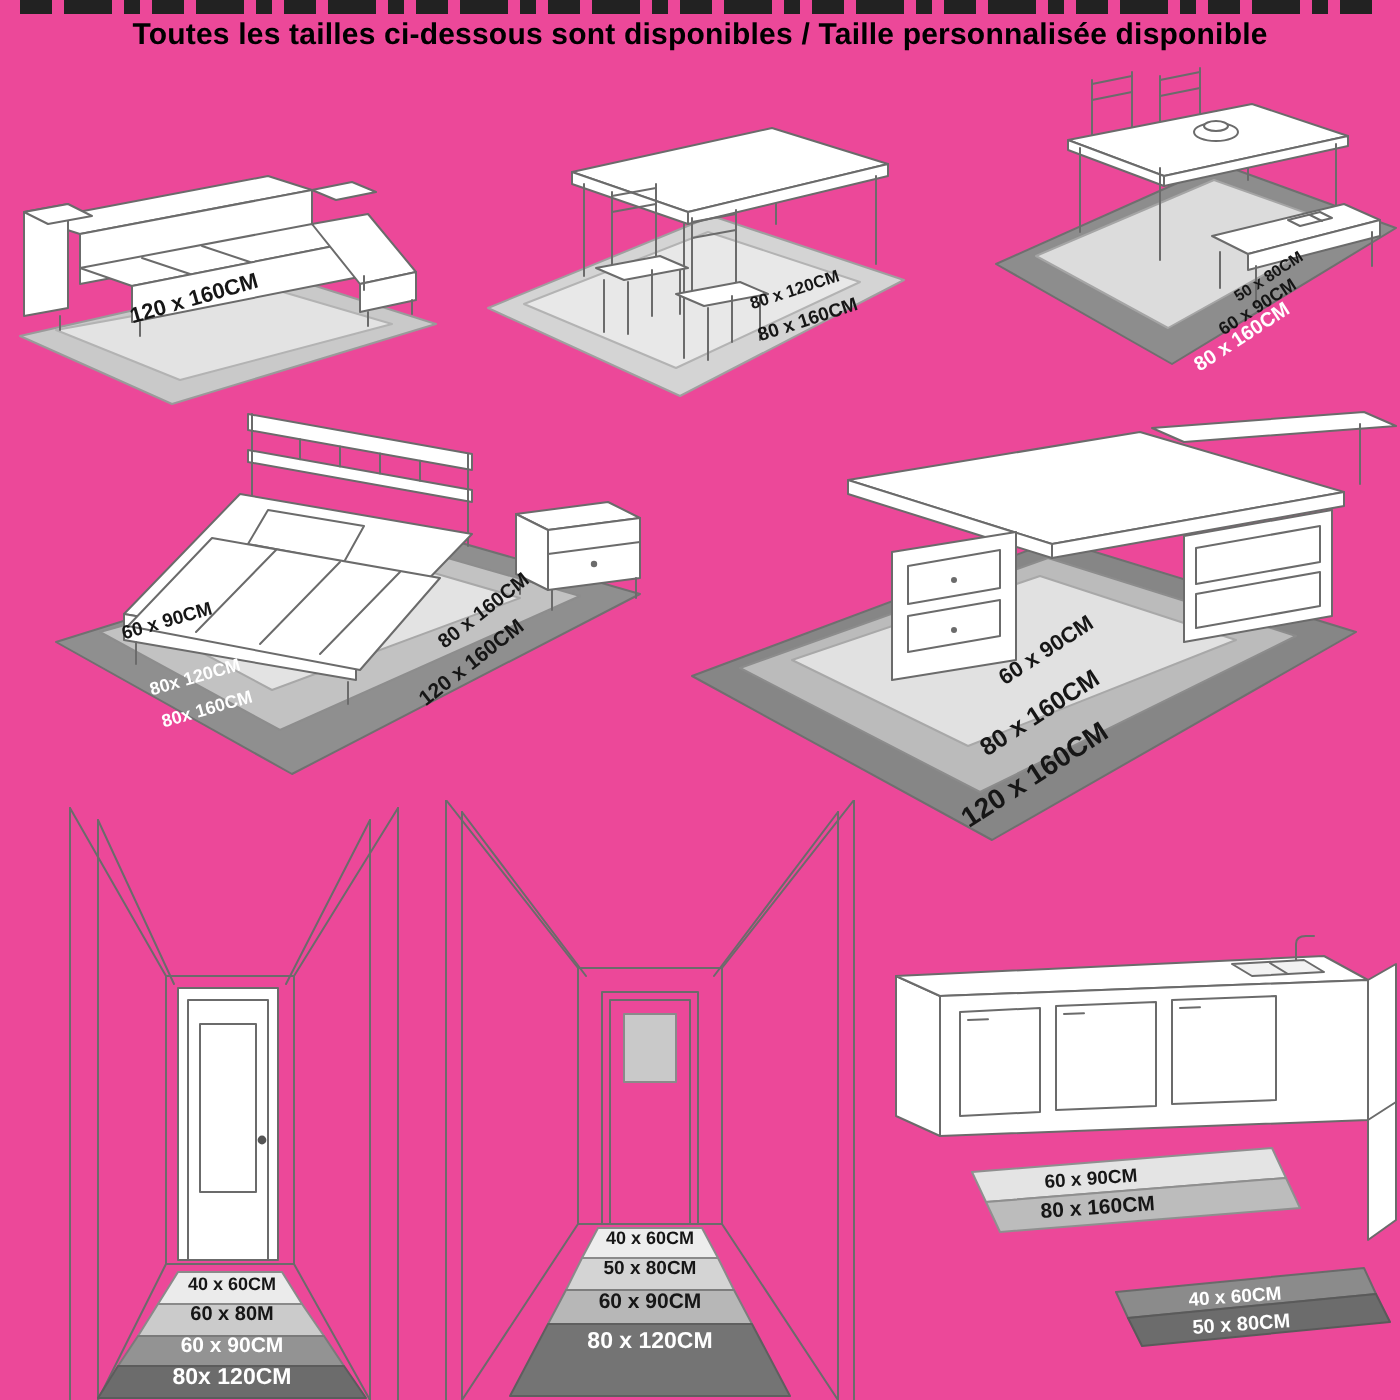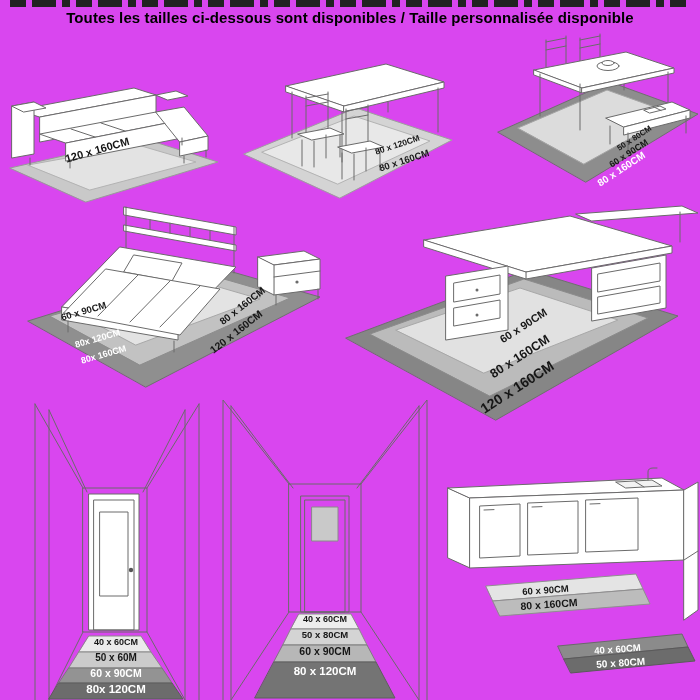--- a/index.html
+++ b/index.html
@@ -1,16 +1,16 @@
 <!DOCTYPE html>
 <html><head>
 <meta charset="utf-8">
 <style>
   html,body{margin:0;padding:0;background:#fff;}
-  #canvas{position:relative;width:700px;height:700px;background:#d946ef;overflow:hidden;
+  #canvas{position:relative;width:700px;height:700px;background:#ec4899;overflow:hidden;
           font-family:"Liberation Sans",sans-serif;}
   .strip{position:absolute;top:0;left:10px;right:10px;height:7px;
          background:repeating-linear-gradient(90deg,#222 0 16px,transparent 16px 22px,#222 22px 46px,transparent 46px 52px,#222 52px 60px,transparent 60px 66px);}
   .title{position:absolute;top:9px;left:0;width:100%;text-align:center;
          font-size:15px;font-weight:700;color:#000;letter-spacing:0.1px;}
   .scene{position:absolute;}
   .scene svg{position:absolute;left:0;top:0;}
   svg *{stroke:#6b6b6b;stroke-width:1;stroke-linejoin:round;stroke-linecap:round;}
   .sW{fill:#fff;} .sN{fill:none;}
   .lbl{position:absolute;font-weight:700;color:#161616;white-space:nowrap;
@@ -234,21 +234,21 @@
         <circle cx="106" cy="170" r="2.2" style="fill:#555;stroke:none"></circle>
       </g>
       <g>
         <polygon points="64,236 116,236 126,252 54,252" style="fill:#ebebeb;stroke:#8a8a8a"></polygon>
         <polygon points="54,252 126,252 137,268 44,268" style="fill:#cbcbcb;stroke:#8a8a8a"></polygon>
         <polygon points="44,268 137,268 147,283 34,283" style="fill:#939393;stroke:#7a7a7a"></polygon>
         <polygon points="34,283 147,283 158,299 24,299" style="fill:#6c6c6c;stroke:#5c5c5c"></polygon>
       </g>
     </svg>
     <div class="lbl c" style="left:0;width:182px;top:238px;font-size:9px;">40 x 60CM</div>
-    <div class="lbl c" style="left:0;width:182px;top:253px;font-size:10px;">50 x 60M</div>
+    <div class="lbl c" style="left:0;width:182px;top:253px;font-size:10px;">60 x 80M</div>
     <div class="lbl c w" style="left:0;width:182px;top:268px;font-size:10.5px;">60 x 90CM</div>
     <div class="lbl c w" style="left:0;width:182px;top:284px;font-size:11.5px;">80x 120CM</div>
   </div>
 
   <div class="scene" style="left:215px;top:400px;width:220px;height:300px;">
     <svg width="220" height="300" viewBox="0 0 220 300">
       <g>
         <line x1="8" y1="0" x2="8" y2="300"></line>
         <line x1="16" y1="6" x2="16" y2="300"></line>
         <line x1="212" y1="0" x2="212" y2="300"></line>

